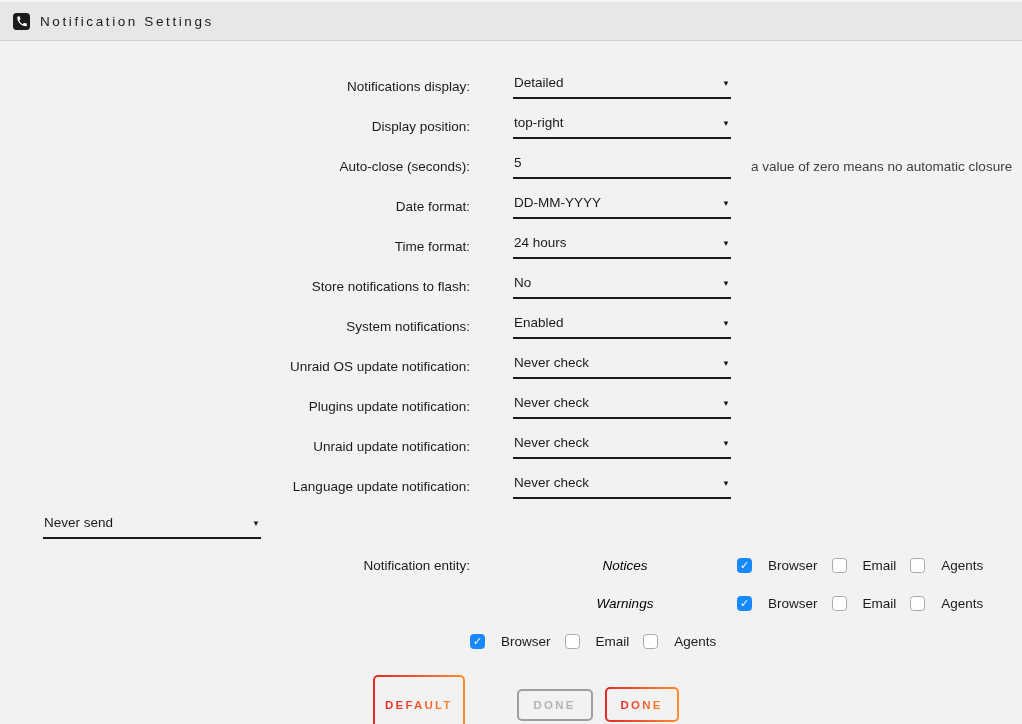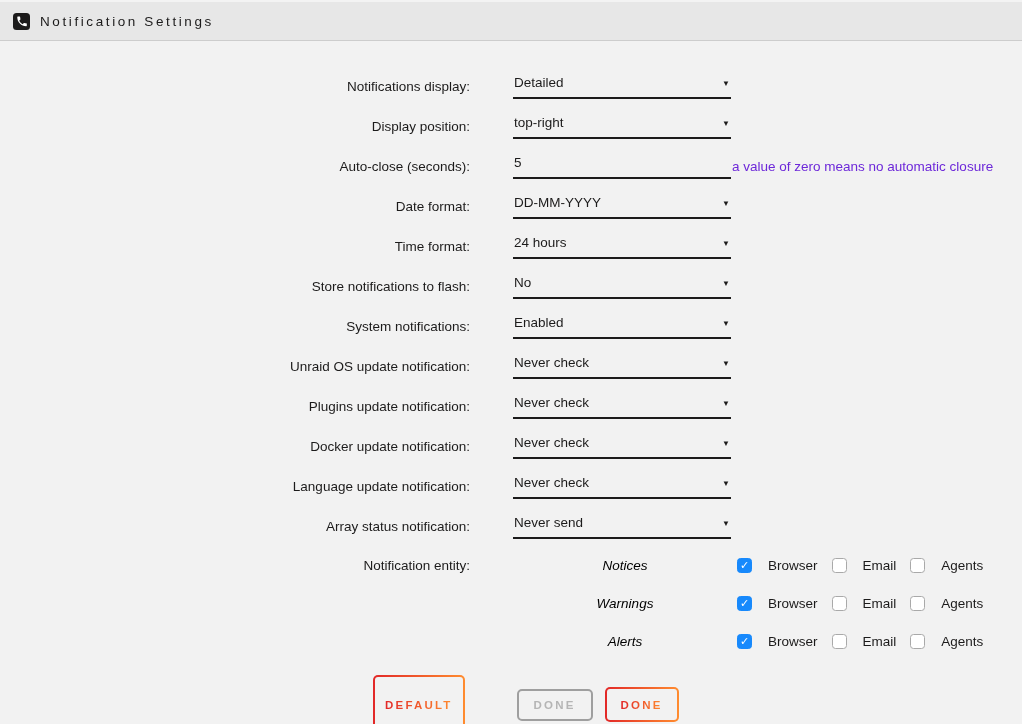--- a/index.html
+++ b/index.html
@@ -60,22 +60,22 @@
     width:100%;
     border:none; outline:none;
     border-bottom:2px solid #1c1b1b;
     padding:2px 1px 7px 1px;
     font-size:13.5px;
     font-family:inherit; color:#1c1b1b;
     background:transparent;
     display:block;
   }
   .helper {
-    margin-left:1px;
-    font-size:13.5px; color:#6d28d9;
+    margin-left:20px;
+    font-size:13.5px; color:#404040;
     white-space:nowrap;
   }
 
   
   .entity-row { display:flex; align-items:center; height:38px; }
   .entity-name {
     margin-left:43px; width:224px; flex:0 0 224px;
     font-size:13.5px; font-style:italic; color:#000000;text-align:center;
   }
   .cb-group { display:flex; align-items:center; }
@@ -225,41 +225,40 @@
       <span class="row-label">Plugins update notification:</span>
       <div class="control">
         <div class="flat-select">
           <span>Never check</span>
           <span class="dd-arrow">▼</span>
         </div>
       </div>
     </div>
 
     <div class="form-row">
-      <span class="row-label">Docker update notification:</span>
+      <span class="row-label">Unraid update notification:</span>
       <div class="control">
         <div class="flat-select">
           <span>Never check</span>
           <span class="dd-arrow">▼</span>
         </div>
       </div>
     </div>
 
     <div class="form-row">
       <span class="row-label">Language update notification:</span>
       <div class="control">
         <div class="flat-select">
           <span>Never check</span>
           <span class="dd-arrow">▼</span>
         </div>
       </div>
     </div>
 
     <div class="form-row">
-      <span class="row-label">Array status notification:</span>
       <div class="control">
         <div class="flat-select">
           <span>Never send</span>
           <span class="dd-arrow">▼</span>
         </div>
       </div>
     </div>
 
     <div class="entity-row">
       <span class="row-label">Notification entity:</span>
@@ -298,21 +297,20 @@
         </span>
         <span class="cb-item">
           <span class="cb-box"></span>
           <span class="cb-label">Agents</span>
         </span>
       </div>
     </div>
 
     <div class="entity-row">
       <span class="row-label"></span>
-      <span class="entity-name">Alerts</span>
       <div class="cb-group">
         <span class="cb-item">
           <span class="cb-box checked">
               <span class="check">✓</span>
             </span>
           <span class="cb-label">Browser</span>
         </span>
         <span class="cb-item">
           <span class="cb-box"></span>
           <span class="cb-label">Email</span>

